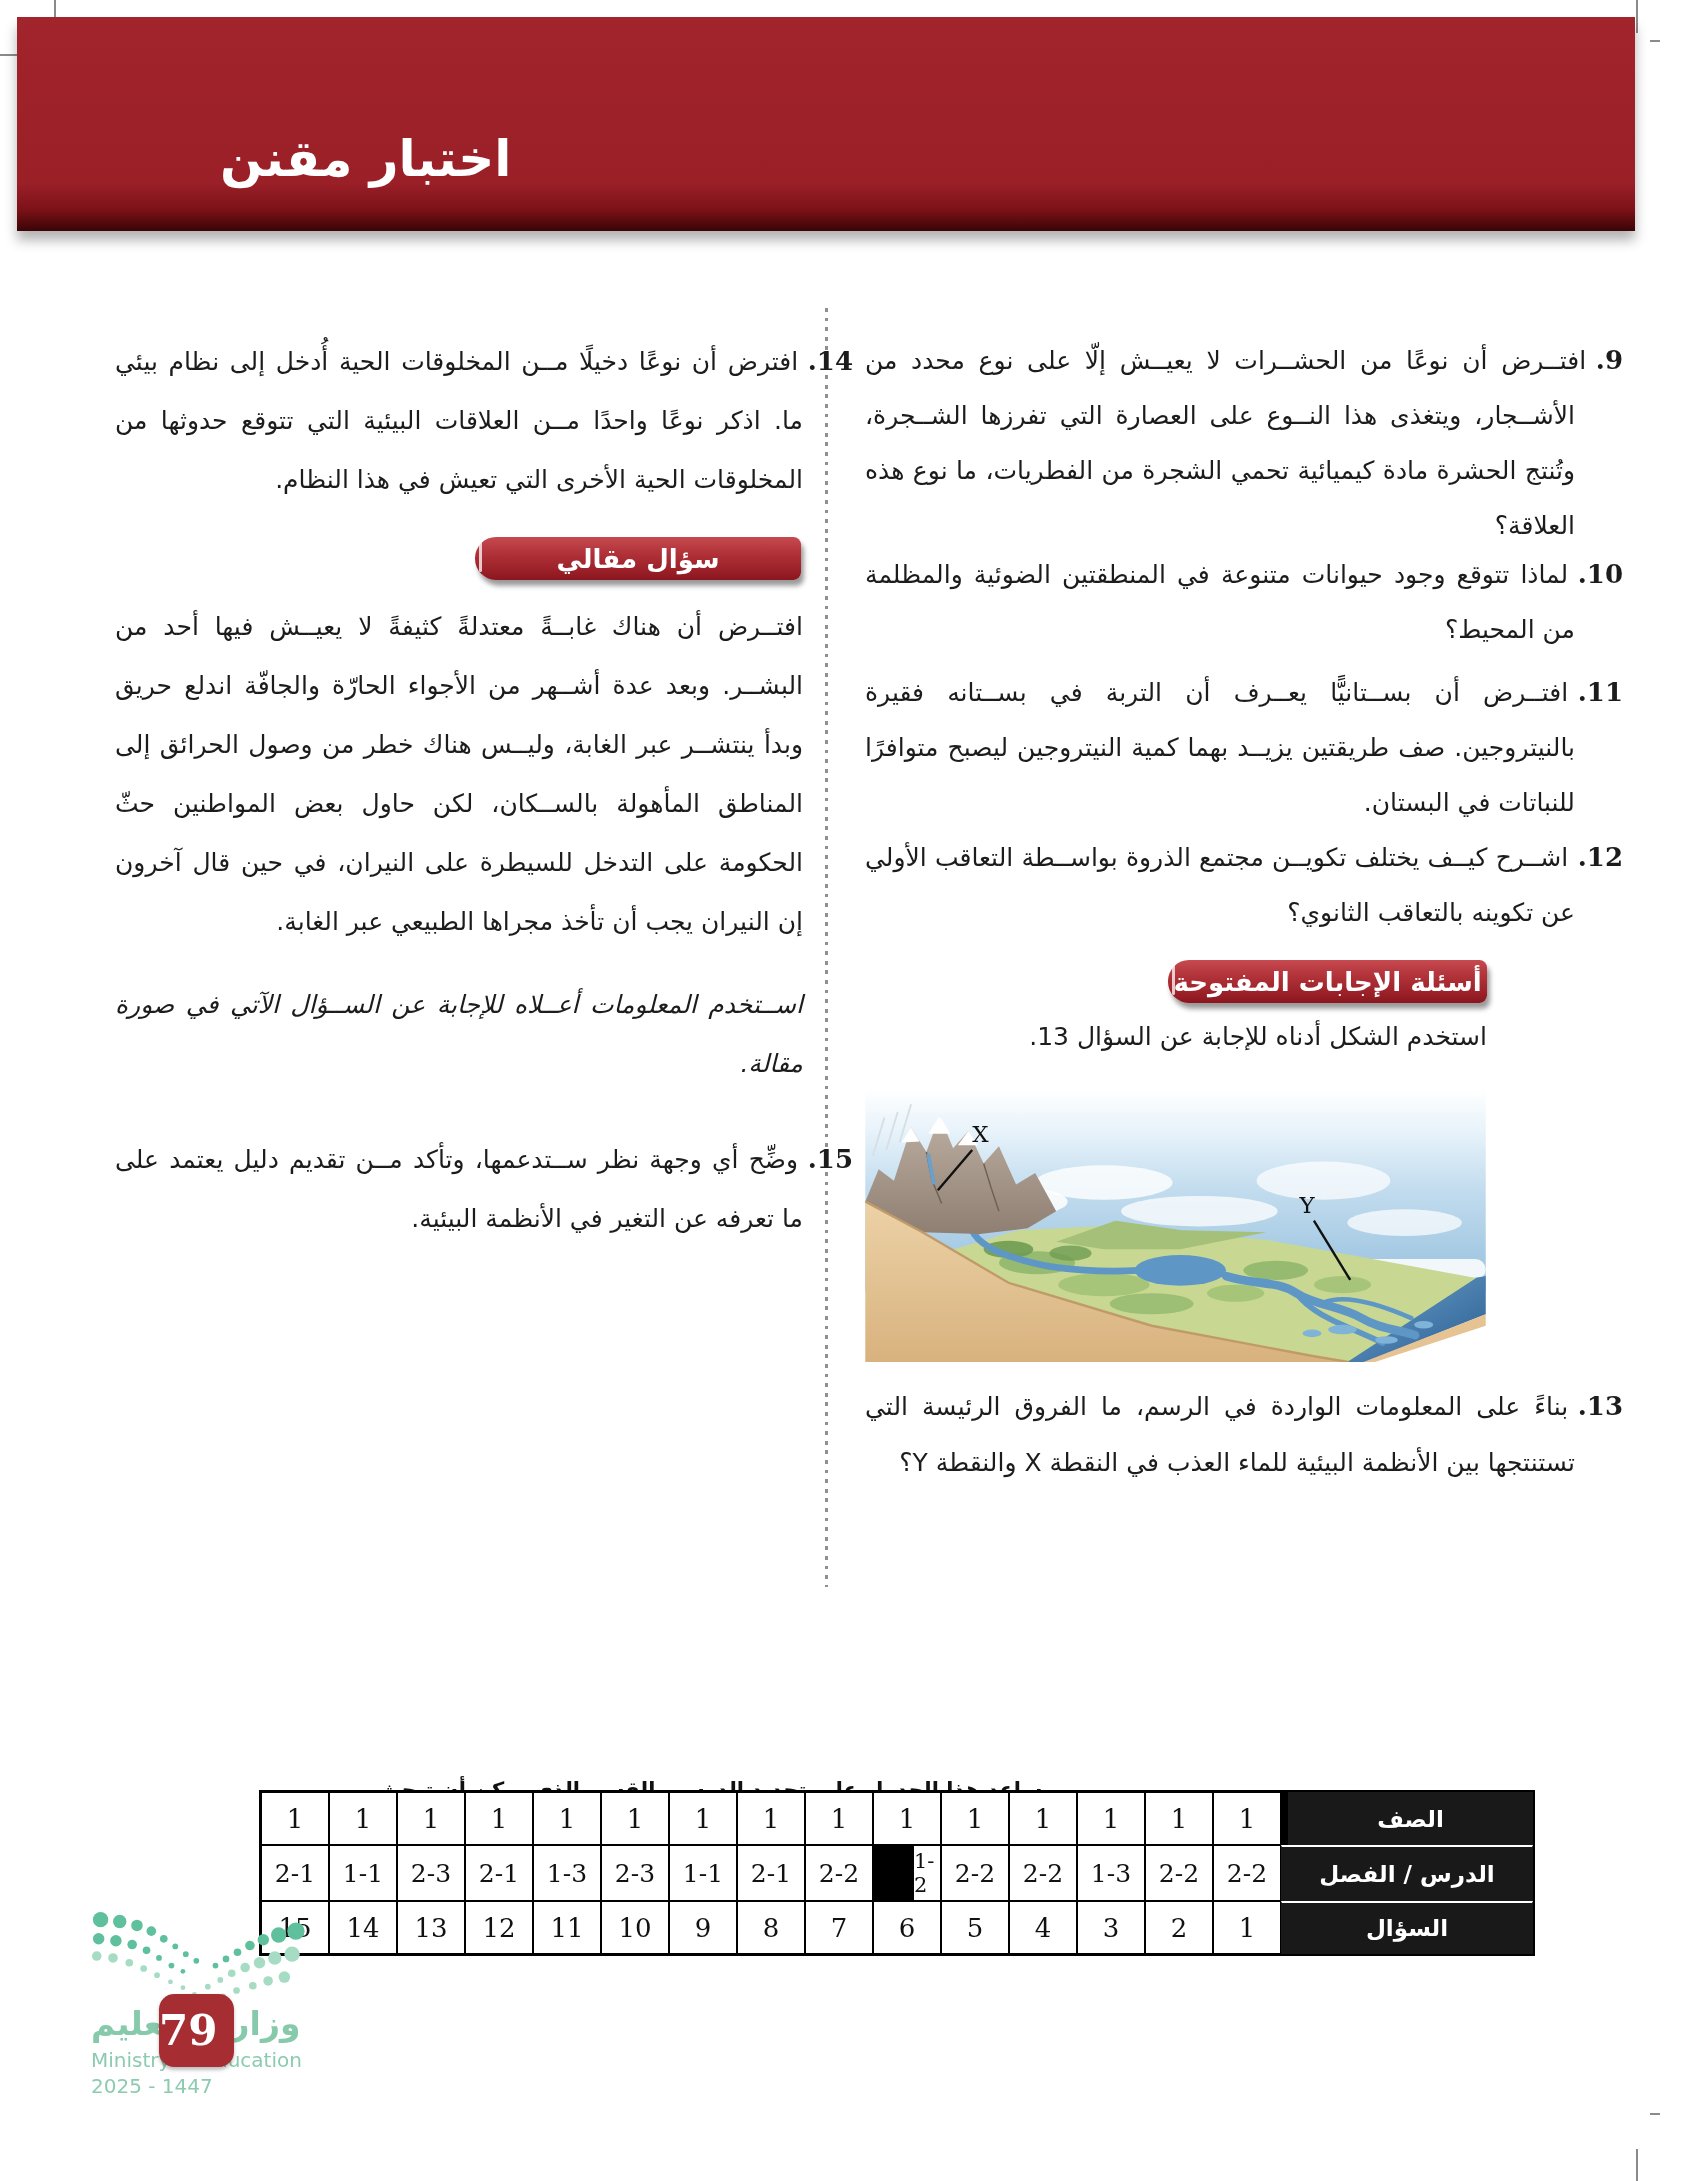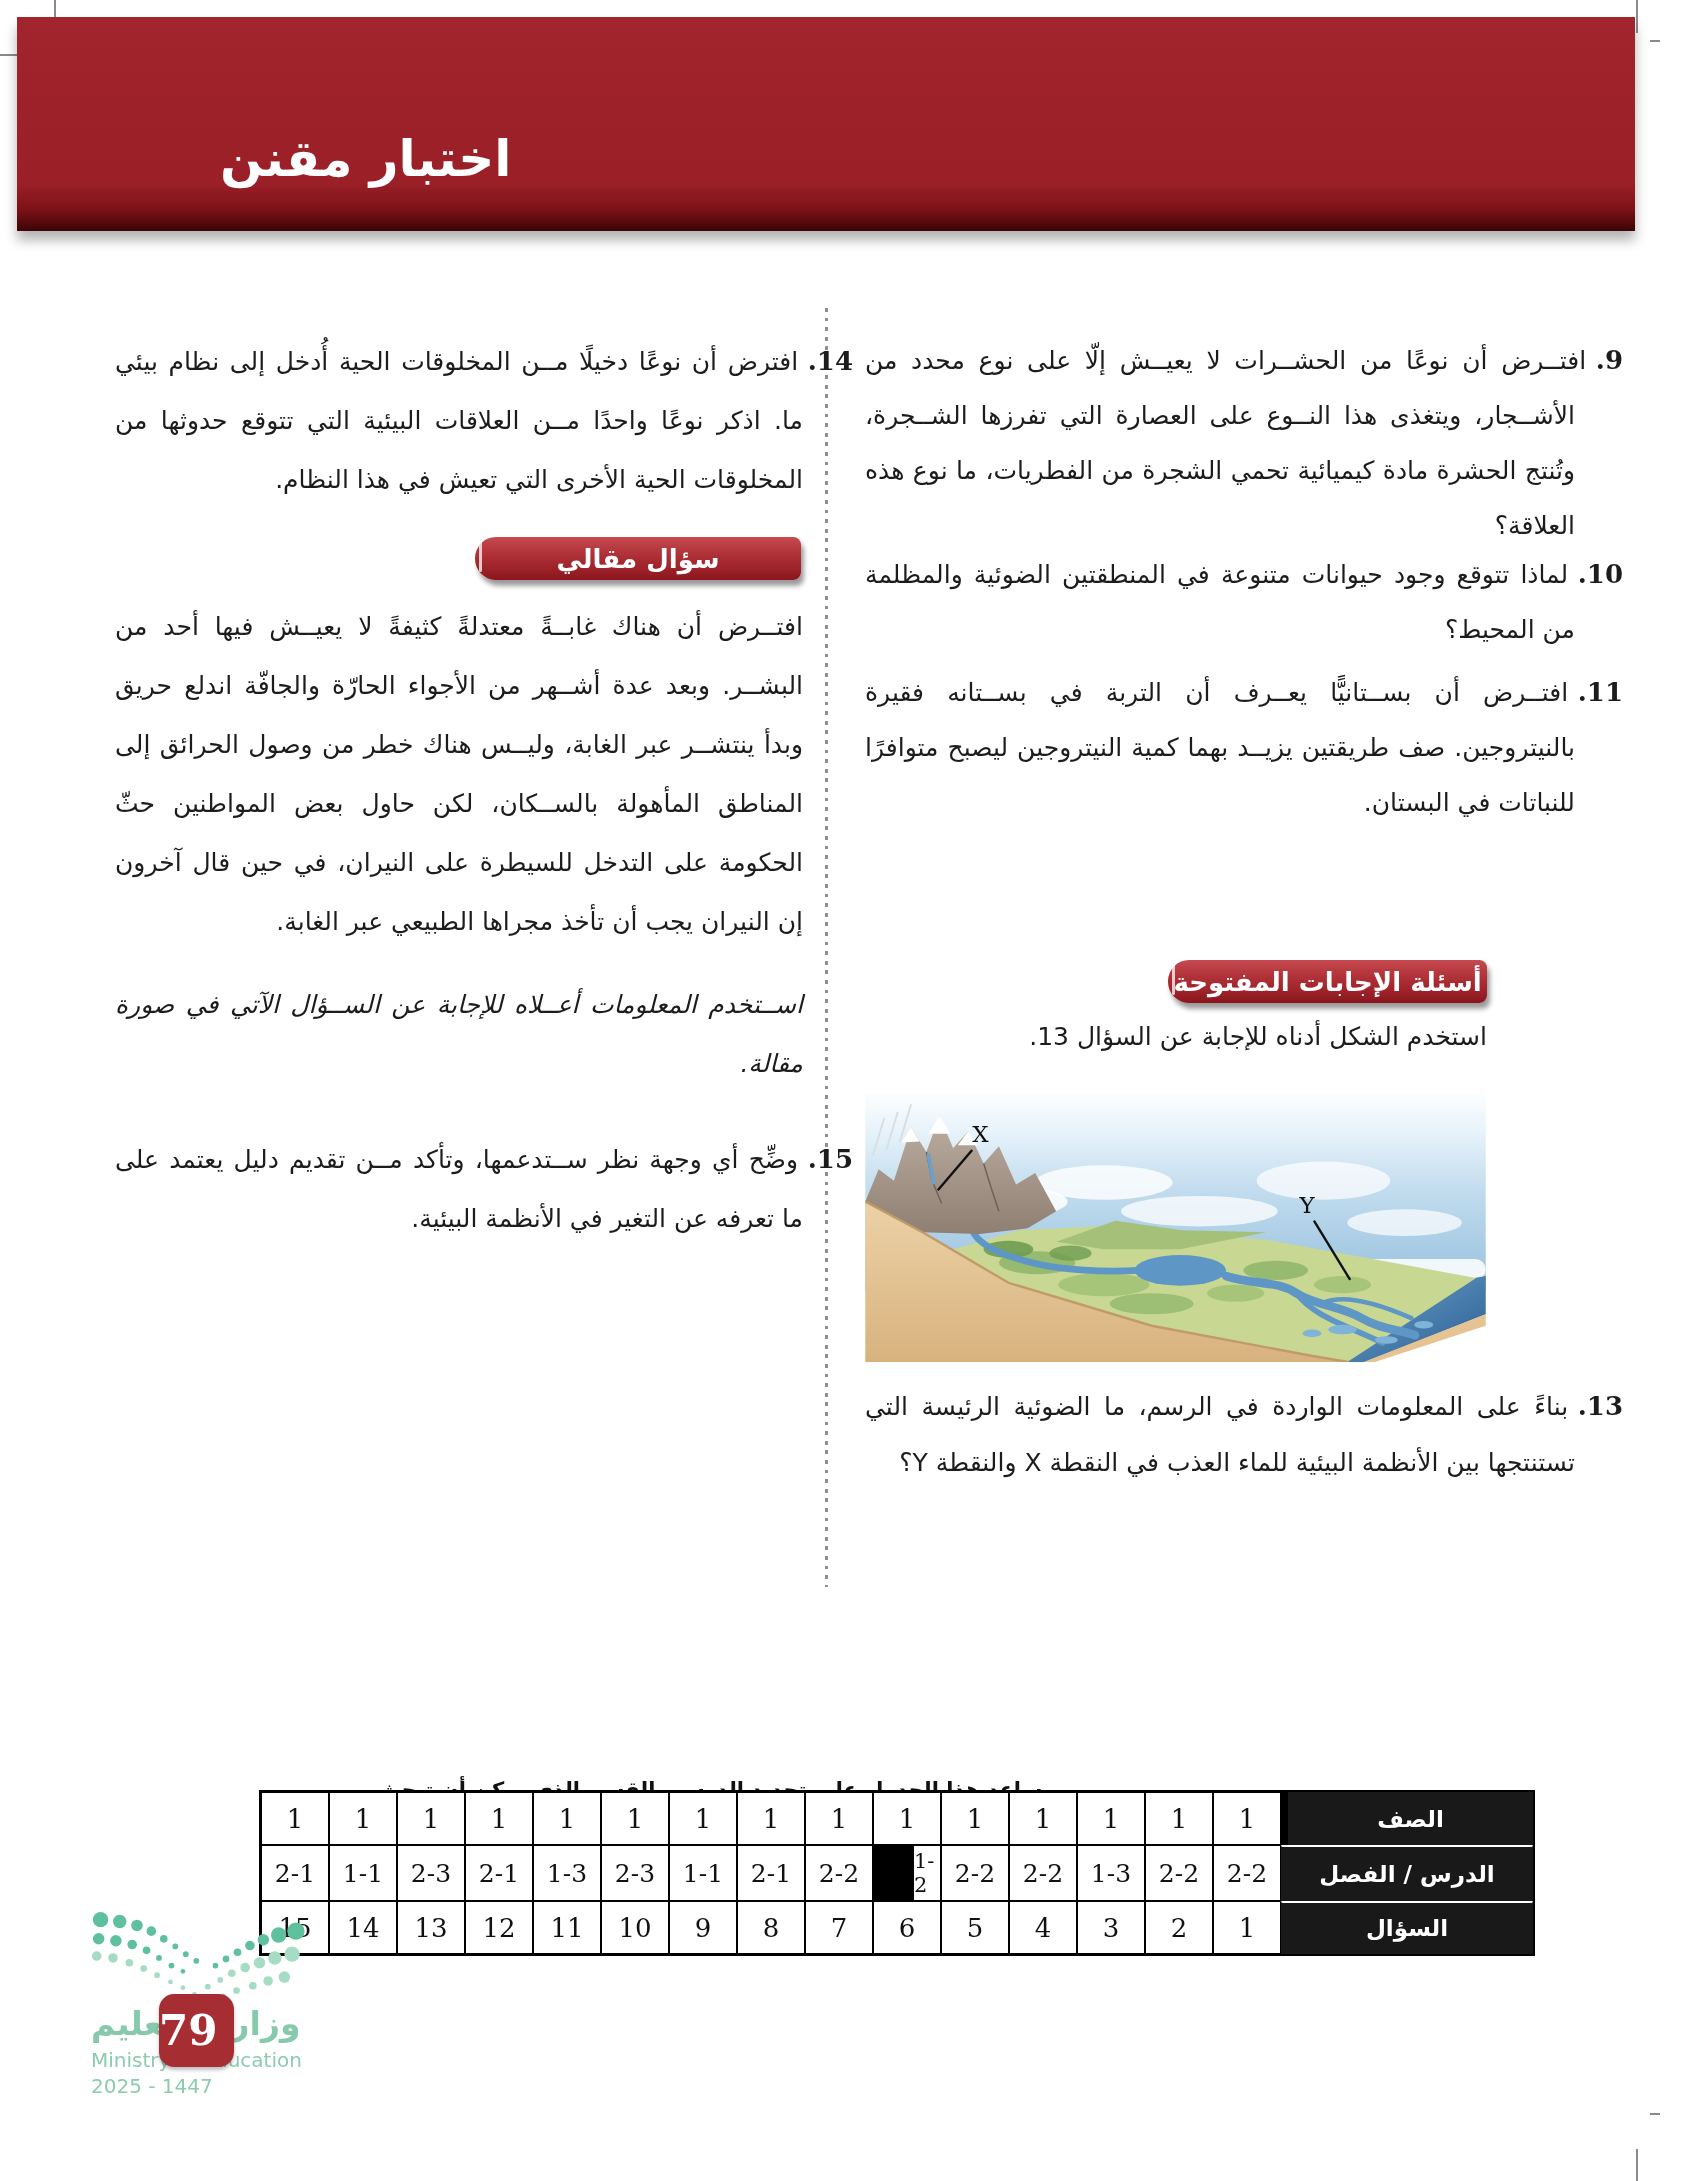--- a/index.html
+++ b/index.html
@@ -73,20 +73,21 @@
   </header>
 
   <div class="dotsep"></div>
 
   <p class="q rc" style="top:333px"><span class="qnum">9.</span><span>افتــرض أن نوعًا من الحشــرات لا يعيــش إلّا على نوع محدد من الأشــجار، ويتغذى هذا النــوع على العصارة التي تفرزها الشــجرة، وتُنتج الحشرة مادة كيميائية تحمي الشجرة من الفطريات، ما نوع هذه العلاقة؟</span></p>
 
   <p class="q rc" style="top:547px"><span class="qnum">10.</span><span>لماذا تتوقع وجود حيوانات متنوعة في المنطقتين الضوئية والمظلمة من المحيط؟</span></p>
 
   <p class="q rc" style="top:665px"><span class="qnum">11.</span><span>افتــرض أن بســتانيًّا يعــرف أن التربة في بســتانه فقيرة بالنيتروجين. صف طريقتين يزيــد بهما كمية النيتروجين ليصبح متوافرًا للنباتات في البستان.</span></p>
 
+  <p class="q rc" style="top:830px"><span class="qnum">12.</span><span>اشــرح كيــف يختلف تكويــن مجتمع الذروة بواســطة التعاقب الأولي عن تكوينه بالتعاقب الثانوي؟</span></p>
 
   <div class="badge badge-open">
     <span>أسئلة الإجابات المفتوحة</span>
   </div>
 
   <p class="q" style="left:865px;top:1015px;width:622px;line-height:44px;text-align:right">استخدم الشكل أدناه للإجابة عن السؤال 13.</p>
 
   <div class="figure">
     <svg width="621" height="273" viewBox="0 0 650 286" xmlns="http://www.w3.org/2000/svg">
       <defs>
@@ -159,21 +160,21 @@
       <polygon points="0,118 60,150 150,203 300,248 470,280 506,286 0,286" fill="url(#gsand)"></polygon>
       <polyline points="0,118 60,150 150,203 300,248 470,280 506,286" stroke="#c09b69" stroke-width="2.5" fill="none"></polyline>
 
       <text x="112" y="56" font-family="DejaVu Serif, serif" font-size="24" fill="#111">X</text>
       <line x1="112" y1="64" x2="76" y2="106" stroke="#111" stroke-width="2.5"></line>
       <text x="455" y="130" font-family="DejaVu Serif, serif" font-size="24" fill="#111">Y</text>
       <line x1="470" y1="138" x2="508" y2="200" stroke="#111" stroke-width="2.5"></line>
     </svg>
   </div>
 
-  <p class="q rc" style="top:1378px;line-height:56px"><span class="qnum">13.</span><span>بناءً على المعلومات الواردة في الرسم، ما الضوئية الرئيسة التي تستنتجها بين الأنظمة البيئية للماء العذب في النقطة X والنقطة Y؟</span></p>
+  <p class="q rc" style="top:1378px;line-height:56px"><span class="qnum">13.</span><span>بناءً على المعلومات الواردة في الرسم، ما الفروق الرئيسة التي تستنتجها بين الأنظمة البيئية للماء العذب في النقطة X والنقطة Y؟</span></p>
 
   <p class="q lc" style="top:332px"><span class="qnum">14.</span><span>افترض أن نوعًا دخيلًا مــن المخلوقات الحية أُدخل إلى نظام بيئي ما. اذكر نوعًا واحدًا مــن العلاقات البيئية التي تتوقع حدوثها من المخلوقات الحية الأخرى التي تعيش في هذا النظام.</span></p>
 
   <div class="badge badge-essay">
     <span>سؤال مقالي</span>
   </div>
 
   <p class="q lc noindent" style="top:597px">افتــرض أن هناك غابــةً معتدلةً كثيفةً لا يعيــش فيها أحد من البشــر. وبعد عدة أشــهر من الأجواء الحارّة والجافّة اندلع حريق وبدأ ينتشــر عبر الغابة، وليــس هناك خطر من وصول الحرائق إلى المناطق المأهولة بالســكان، لكن حاول بعض المواطنين حثّ الحكومة على التدخل للسيطرة على النيران، في حين قال آخرون إن النيران يجب أن تأخذ مجراها الطبيعي عبر الغابة.</p>
 
   <p class="q lc noindent italicnote" style="top:975px">اســتخدم المعلومات أعــلاه للإجابة عن الســؤال الآتي في صورة مقالة.</p>

